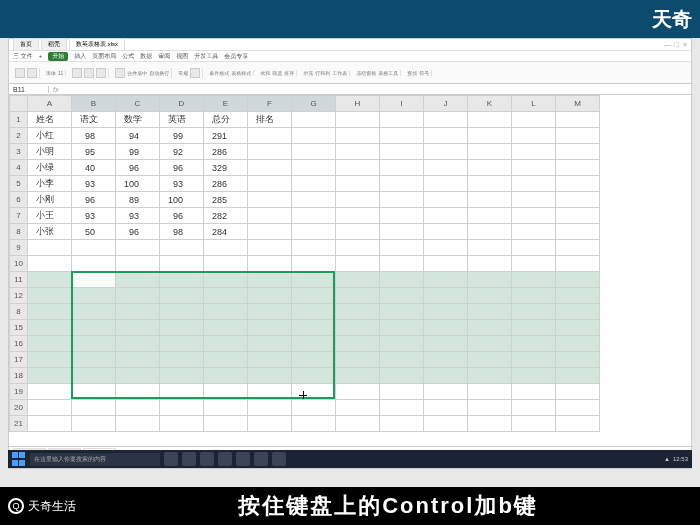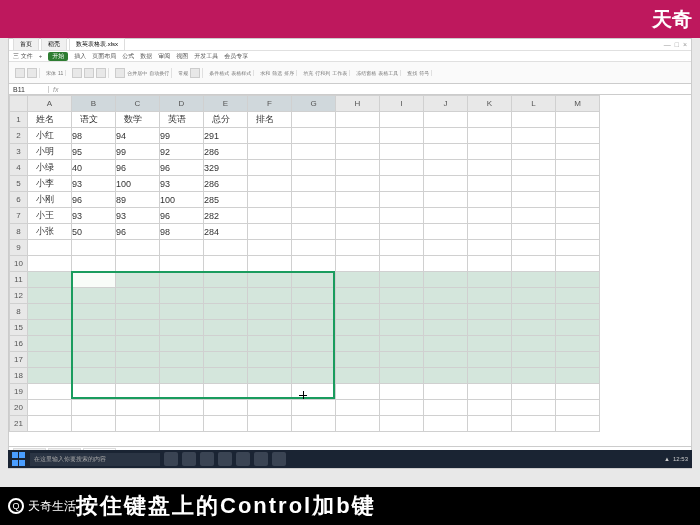--- a/index.html
+++ b/index.html
@@ -1,17 +1,17 @@
 <!DOCTYPE html>
 <html><head>
 <meta charset="utf-8">
 <style>
 *{margin:0;padding:0;box-sizing:border-box;font-family:"Microsoft YaHei",Arial,sans-serif}
 body{width:700px;height:525px;background:#000;position:relative;overflow:hidden}
-.black-top{height:38px;background:#be185d;display:flex;justify-content:flex-end;align-items:center;padding-right:8px;color:#fff;font-size:20px;font-weight:bold}
+.black-top{height:38px;background:#0c4a6e;display:flex;justify-content:flex-end;align-items:center;padding-right:8px;color:#fff;font-size:20px;font-weight:bold}
 .app-area{position:absolute;top:38px;left:0;right:0;bottom:38px;background:#e8e8e8}
 .app-window{position:absolute;top:0;left:8px;right:8px;bottom:18px;background:#fff;border:1px solid #ccc;font-size:7px;display:flex;flex-direction:column}
 .title-bar{height:12px;display:flex;align-items:center;padding:0 4px;border-bottom:1px solid #e0e0e0}
 .tab{padding:1px 6px;margin-right:2px;background:#f0f0f0;border:1px solid #ddd;font-size:6px}
 .tab.active{background:#fff}
 .win-ctrl{margin-left:auto;display:flex;gap:4px;font-size:7px;color:#999}
 .menu-bar{height:11px;display:flex;align-items:center;padding:0 4px;gap:6px;font-size:6px;color:#555;border-bottom:1px solid #e0e0e0}
 .menu-bar .save{background:#2e7d32;color:#fff;padding:0 4px;border-radius:2px}
 .ribbon{height:22px;border-bottom:1px solid #ccc;display:flex;align-items:center;padding:0 4px;gap:4px;font-size:5px;color:#777;background:#fafafa}
 .rib-grp{display:flex;align-items:center;gap:2px;padding:0 2px;border-right:1px solid #e0e0e0}
@@ -21,39 +21,39 @@
 .fx-label{padding:0 4px;color:#999;font-style:italic}
 .fx-input{flex:1;padding:0 4px}
 .grid-wrap{flex:1;overflow:hidden;position:relative}
 .grid{border-collapse:collapse;font-size:9px;color:#333}
 .grid th,.grid td{border:1px solid #d0d0d0;height:16px;padding:0;text-align:center;font-weight:normal}
 .grid .corner{width:18px;background:#e8e8e8}
 .grid .col-h{width:44px;background:#e8e8e8;font-size:8px;color:#555}
 .grid .row-h{width:18px;background:#e8e8e8;font-size:8px;color:#555}
 .grid .sel-col{background:#d0d8dc}
 .grid td.data{background:#fff}
-.grid td.num{text-align:left;padding-right:8px}
+.grid td.num{text-align:right;padding-right:20px}
 .grid td.txt{text-align:left;padding-left:8px}
 .grid .sel-area td{background:#d4e6dc}
 .grid .sel-area td.active{background:#f8fcf8}
 .sel-border{position:absolute;border:2px solid #1a9c5e;pointer-events:none}
 .sheet-tabs{height:12px;display:flex;align-items:center;padding:0 4px;border-top:1px solid #ccc;font-size:6px;gap:2px}
 .sheet-tab{padding:1px 6px;border:1px solid #ddd;background:#f0f0f0}
 .sheet-tab.active{background:#fff;border-bottom-color:#fff;color:#1a9c5e}
 .status-bar{height:10px;display:flex;align-items:center;padding:0 4px;font-size:5px;color:#777;border-top:1px solid #ccc;justify-content:space-between}
 .taskbar{position:absolute;bottom:19px;left:8px;right:8px;height:18px;background:#1a2433;display:flex;align-items:center;padding:0 4px;gap:4px}
 .win-start{width:14px;height:14px;display:flex;flex-wrap:wrap;gap:1px}
 .win-start span{width:6px;height:6px;background:#4a9eff}
 .search-box{width:130px;height:13px;background:#2a3443;color:#aaa;font-size:6px;display:flex;align-items:center;padding:0 4px}
 .tb-ico{width:14px;height:14px;background:#3a4453;border-radius:2px}
 .tb-right{margin-left:auto;display:flex;align-items:center;gap:3px;color:#ccc;font-size:6px}
 .black-bottom{position:absolute;bottom:0;left:0;right:0;height:38px;background:#000;display:flex;align-items:center;color:#fff}
 .logo-area{display:flex;align-items:center;gap:4px;padding-left:8px;font-size:12px}
 .logo-circ{width:16px;height:16px;border:2px solid #fff;border-radius:50%;display:flex;align-items:center;justify-content:center;font-size:9px}
-.caption{flex:1;text-align:left;font-size:22px;font-weight:bold;letter-spacing:2px}
+.caption{flex:1;text-align:center;font-size:22px;font-weight:bold;letter-spacing:2px}
 .cursor{position:absolute;width:8px;height:8px;pointer-events:none}
 .cursor::before,.cursor::after{content:"";position:absolute;background:#000}
 .cursor::before{width:8px;height:1px;top:4px}
 .cursor::after{width:1px;height:8px;left:4px}
 </style>
 </head>
 <body>
 
 <div class="black-top">
   <span>天奇</span>

